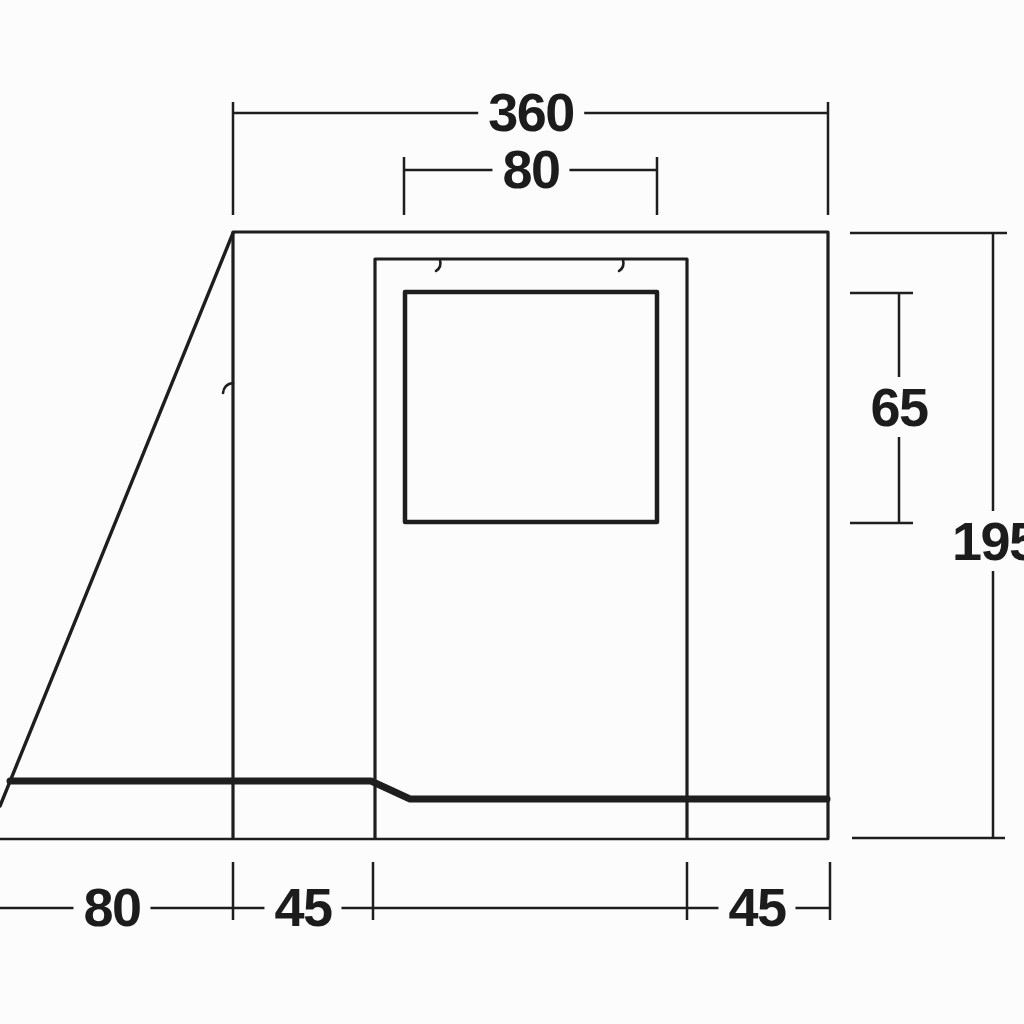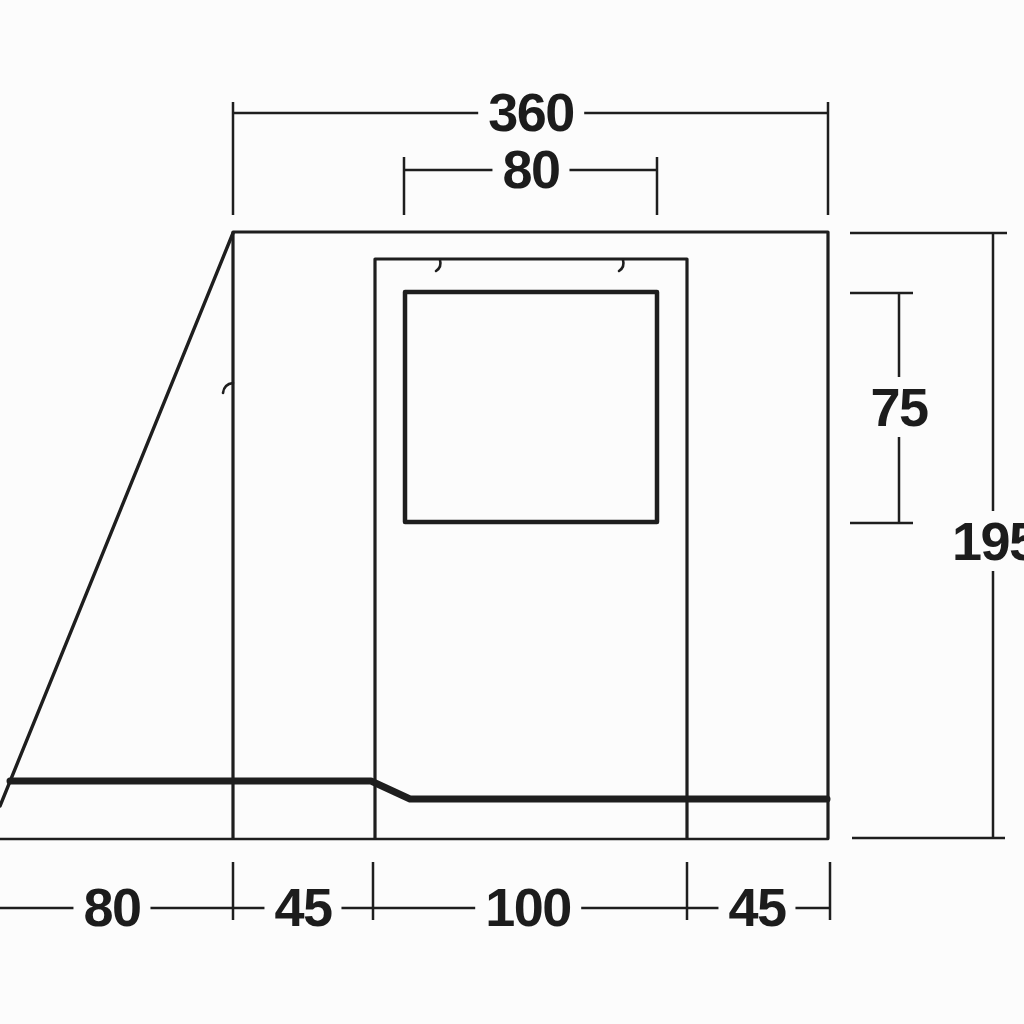--- a/index.html
+++ b/index.html
@@ -70,25 +70,24 @@
       <path d="M850 233 H1007 M852 838 H1005 M993 233 V838"></path>
 
       <path d="M0 908 H830 M233 862 V920 M373 862 V920 M687 862 V920 M830 862 V920"></path>
     </g>
   </svg>
 
   <div class="dim-label" style="left:531px;top:112px">360</div>
 
   <div class="dim-label" style="left:531px;top:169px">80</div>
 
-  <div class="dim-label" style="left:899px;top:407px">75</div>
+  <div class="dim-label" style="left:899px;top:407px">65</div>
 
   <div class="dim-label edge" style="left:944px;top:541px">195</div>
 
   <div class="dim-label" style="left:112px;top:907px">80</div>
 
   <div class="dim-label" style="left:303px;top:907px">45</div>
 
-  <div class="dim-label" style="left:528px;top:907px">100</div>
 
   <div class="dim-label" style="left:757px;top:907px">45</div>
 
 </div>
 
 </body></html>

